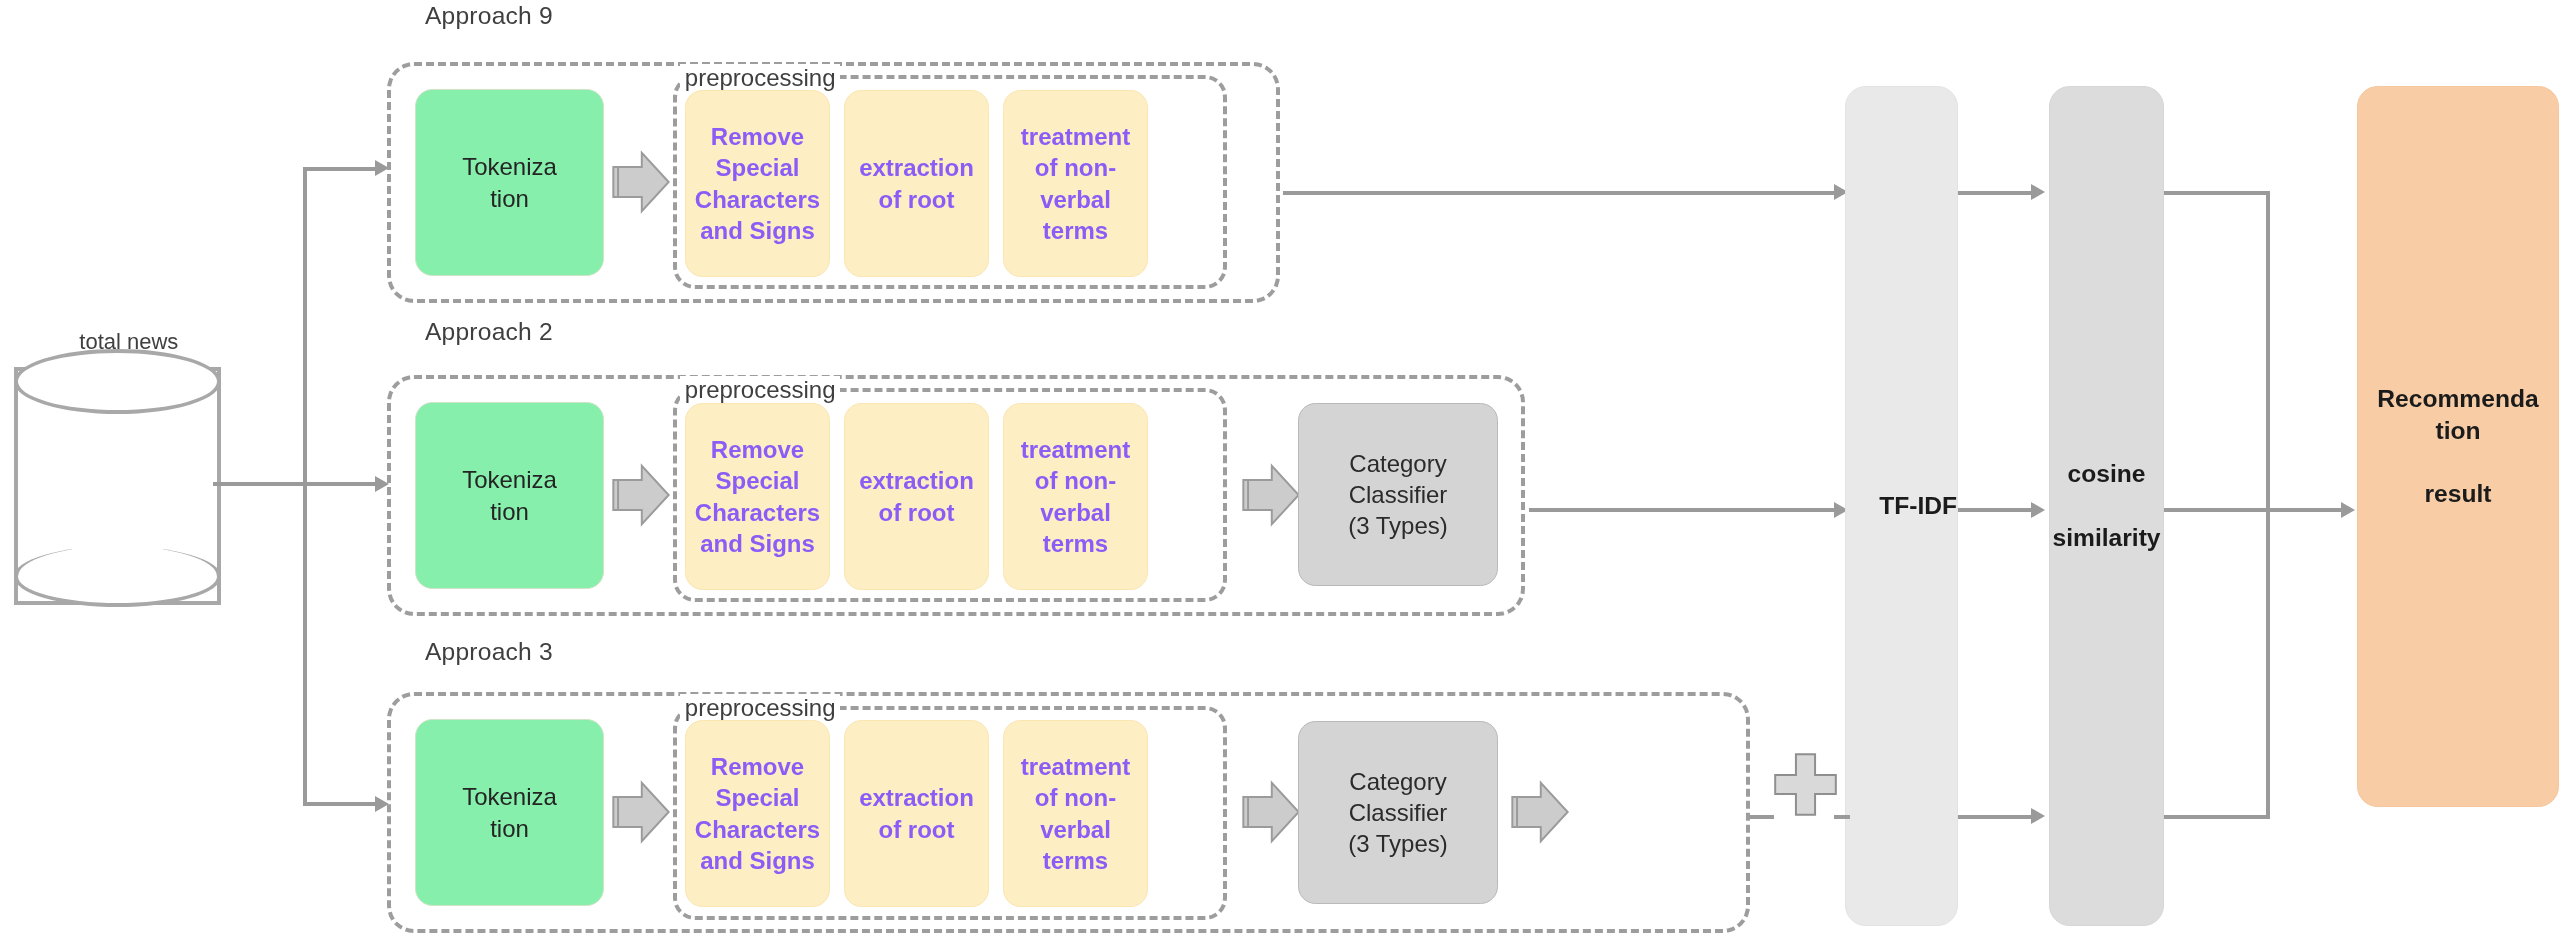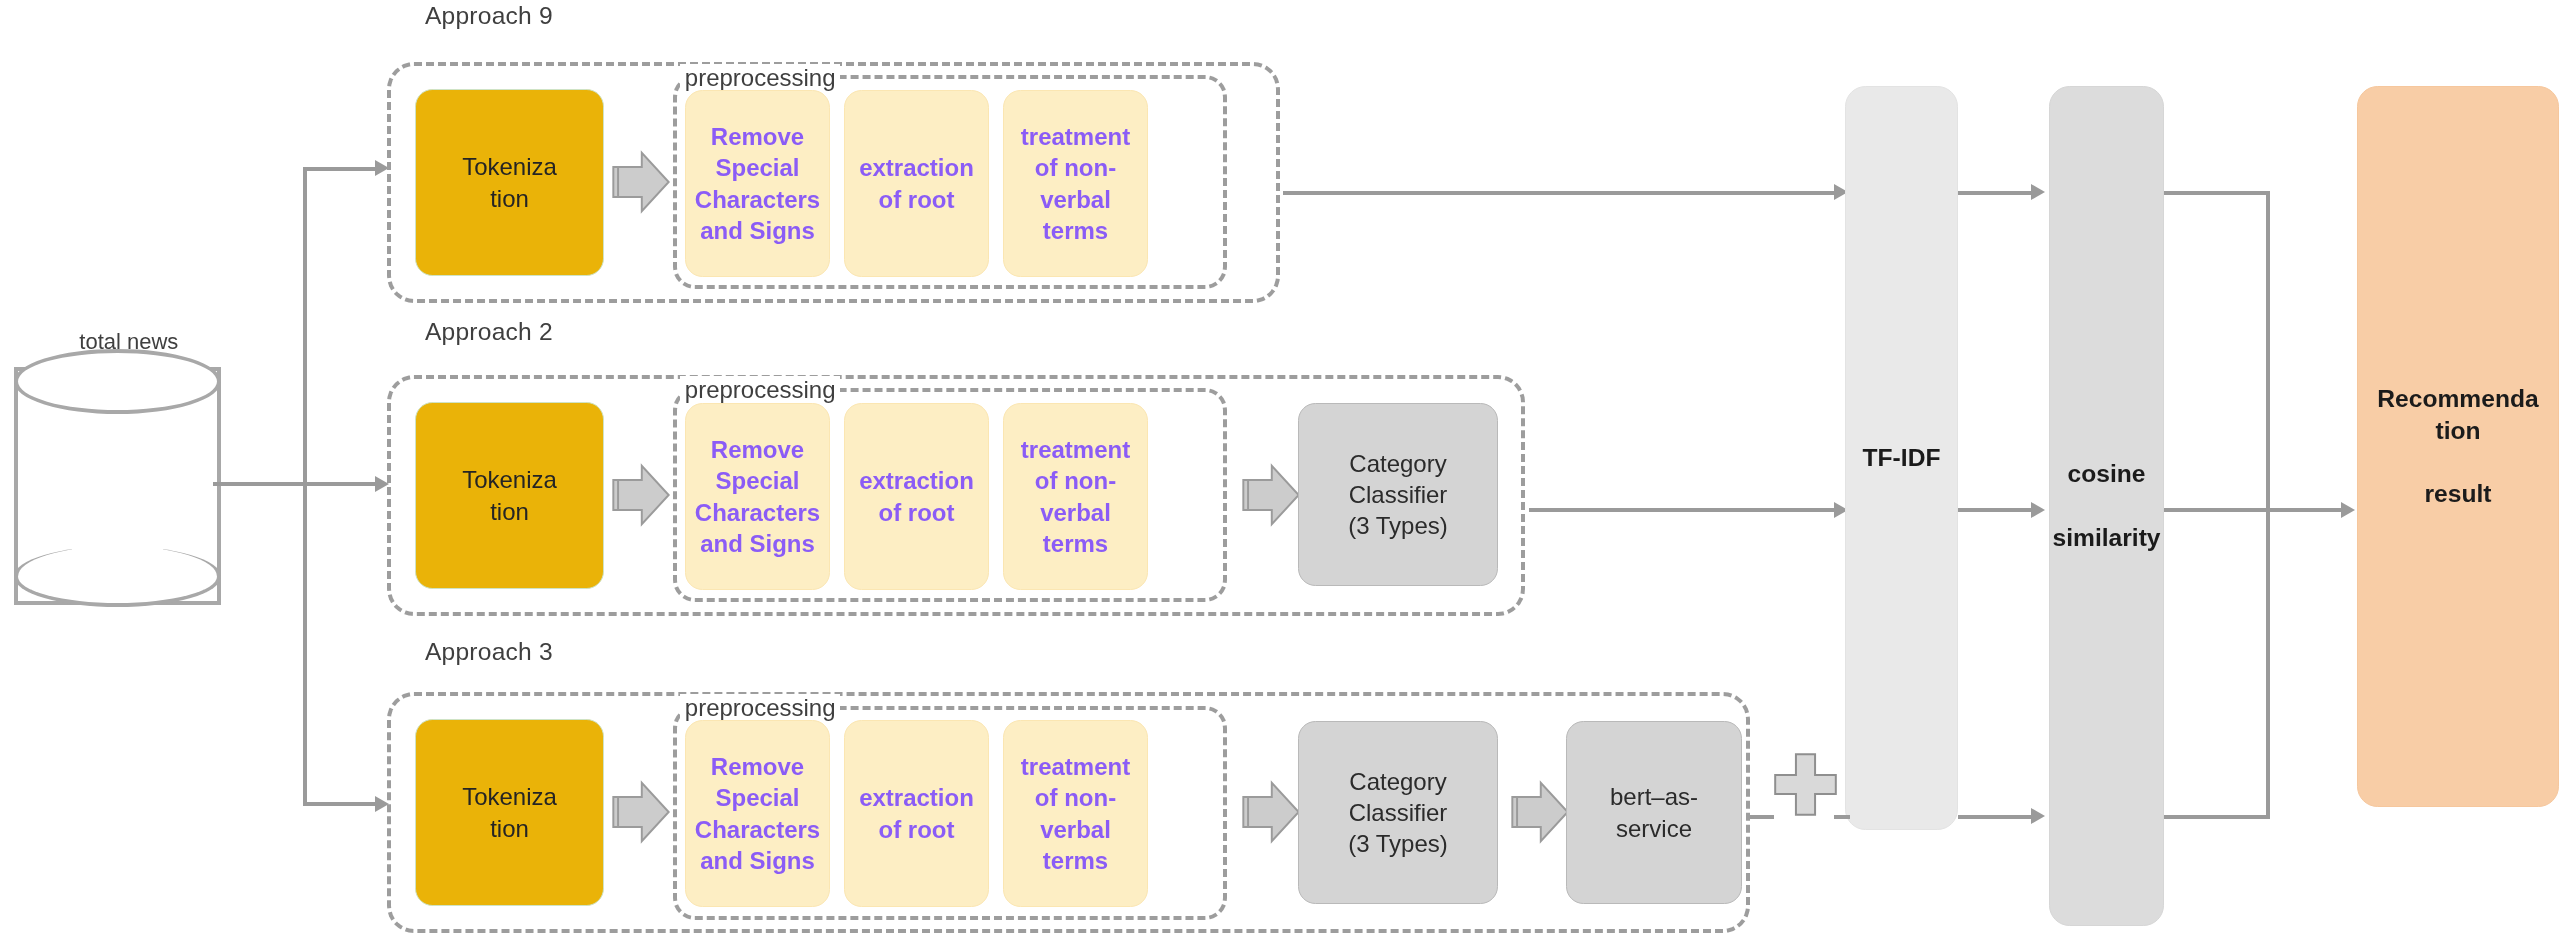--- a/index.html
+++ b/index.html
@@ -35,21 +35,21 @@
 
   
   .node{
     display:flex;align-items:center;justify-content:center;
     text-align:center;
     font-weight:bold;
     color:#8b5cf6;
     line-height:1.30;
     border-radius:17.5px;
   }
-  .node.green{background:#eab308;border:1.6px solid #cfe3c5;font-size:24px;font-weight:normal;color:#242424;}
+  .node.green{background:#86efac;border:1.6px solid #cfe3c5;font-size:24px;font-weight:normal;color:#242424;}
   .node.yellow{background:#fdeec4;border:1.6px solid #fbe6b2;font-size:24px;font-weight:bold;}
   .node.gray{background:#d4d4d4;border:1.6px solid #b9b9b9;font-size:24px;font-weight:normal;color:#2b2b2b;}
   .node.tfidf{background:#e9e9e9;border:0.8px solid #e3e3e3;border-radius:20.6px;font-size:24.6px;font-weight:bold;color:#1b1b1b;}
   .node.cosine{background:#dcdcdc;border:0.8px solid #d6d6d6;border-radius:20.6px;font-size:24.6px;font-weight:bold;color:#1b1b1b;}
   .node.orange{background:#f8cda6;border:0.8px solid #f6c79d;border-radius:20.6px;font-size:24.6px;font-weight:bold;color:#1b1b1b;}
   .node .txt{white-space:pre-line;}
 
   
   .cyl-wrap{}
   .cyl-label{
@@ -244,32 +244,28 @@
 (3 Types)</span>
   </div>
 
   <div class="abs blockarrow" style="left:1509px;top:778px;width:62px;height:68px;">
     <svg width="62" height="68" viewBox="0 0 78 86">
       <path d="M4 24 L40 24 L40 6 L74 43 L40 80 L40 62 L4 62 Z" fill="#cccccc" stroke="#9b9b9b" stroke-width="2.5"></path>
       <path d="M10 24 L10 62" stroke="#9b9b9b" stroke-width="2.5" fill="none"></path>
     </svg>
   </div>
 
-  <div class="abs node gray" style="left:1566px;top:721px;width:176px;height:183px;">
-    <span class="txt">bert–as-
-service</span>
-  </div>
 
   <div class="abs blockarrow" style="left:1772px;top:751px;width:67px;height:67px;">
     <svg width="67" height="67" viewBox="0 0 84 84">
       <path d="M30 4 L54 4 L54 30 L80 30 L80 54 L54 54 L54 80 L30 80 L30 54 L4 54 L4 30 L30 30 Z" fill="#d9d9d9" stroke="#8f8f8f" stroke-width="2.5"></path>
     </svg>
   </div>
 
-  <div class="abs node tfidf" style="left:1845px;top:86px;width:113px;height:744px;">
+  <div class="abs node tfidf" style="left:1845px;top:86px;width:113px;height:840px;justify-content:flex-end;">
     <span class="txt">TF-IDF</span>
   </div>
 
   <div class="abs node cosine" style="left:2049px;top:86px;width:115px;height:840px;">
     <span class="txt">cosine
 
 similarity</span>
   </div>
 
   <div class="abs node orange" style="left:2357px;top:86px;width:202px;height:721px;">

